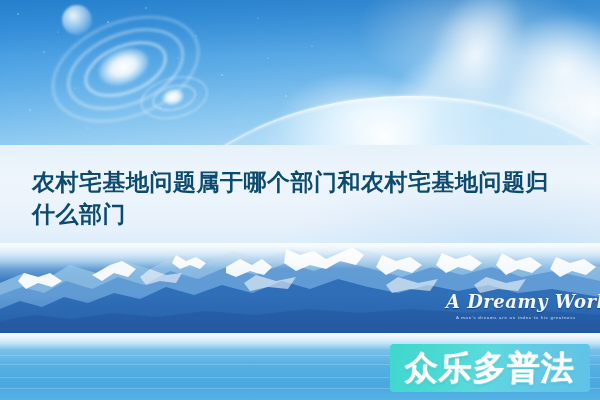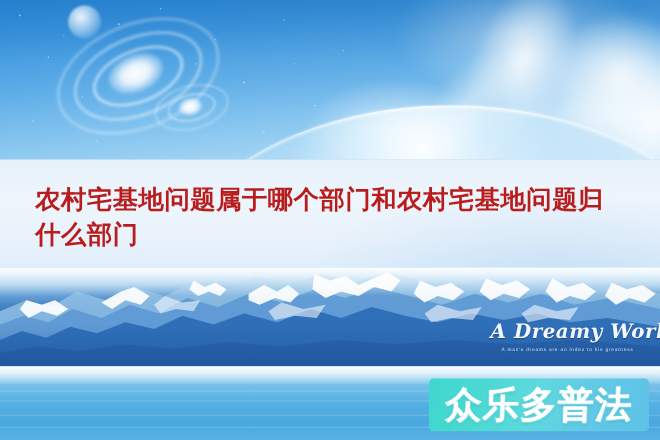--- a/index.html
+++ b/index.html
@@ -137,21 +137,21 @@
 
   .title-text {
     position: absolute;
     left: 32px; top: 166px;
     width: 540px;
     font-family: "DejaVu Sans", "Liberation Sans", sans-serif;
     font-weight: 700;
     font-size: 23px;
     line-height: 32px;
     letter-spacing: 0.5px;
-    color: #b91c1c;
+    color: #0c4a6e;
     white-space: pre-wrap;
   }
 
   
   .mountains {
     position: absolute;
     left: 0; top: 243px;
     width: 600px; height: 92px;
     overflow: hidden;
     background: linear-gradient(to bottom, #cfe6f6 0%, #9dcdee 12%, #3f7ec4 40%, #2d6ab6 68%, #2f74bd 88%, #4e94d0 100%);

